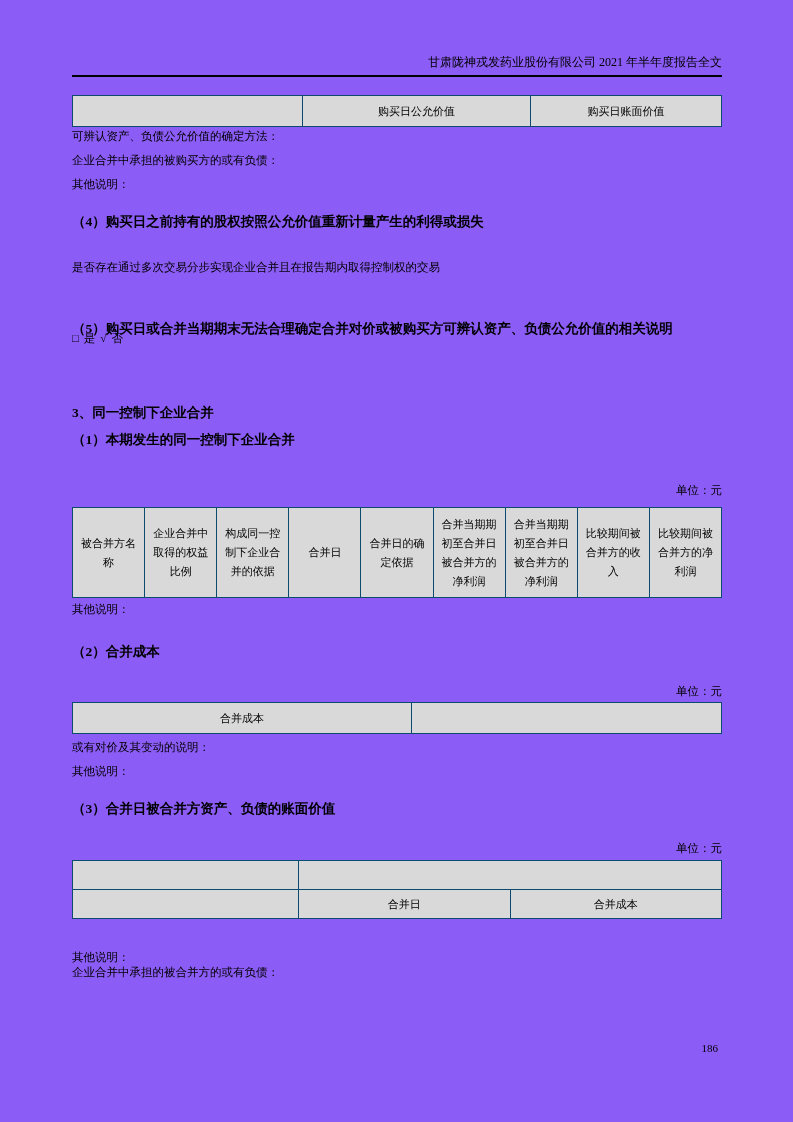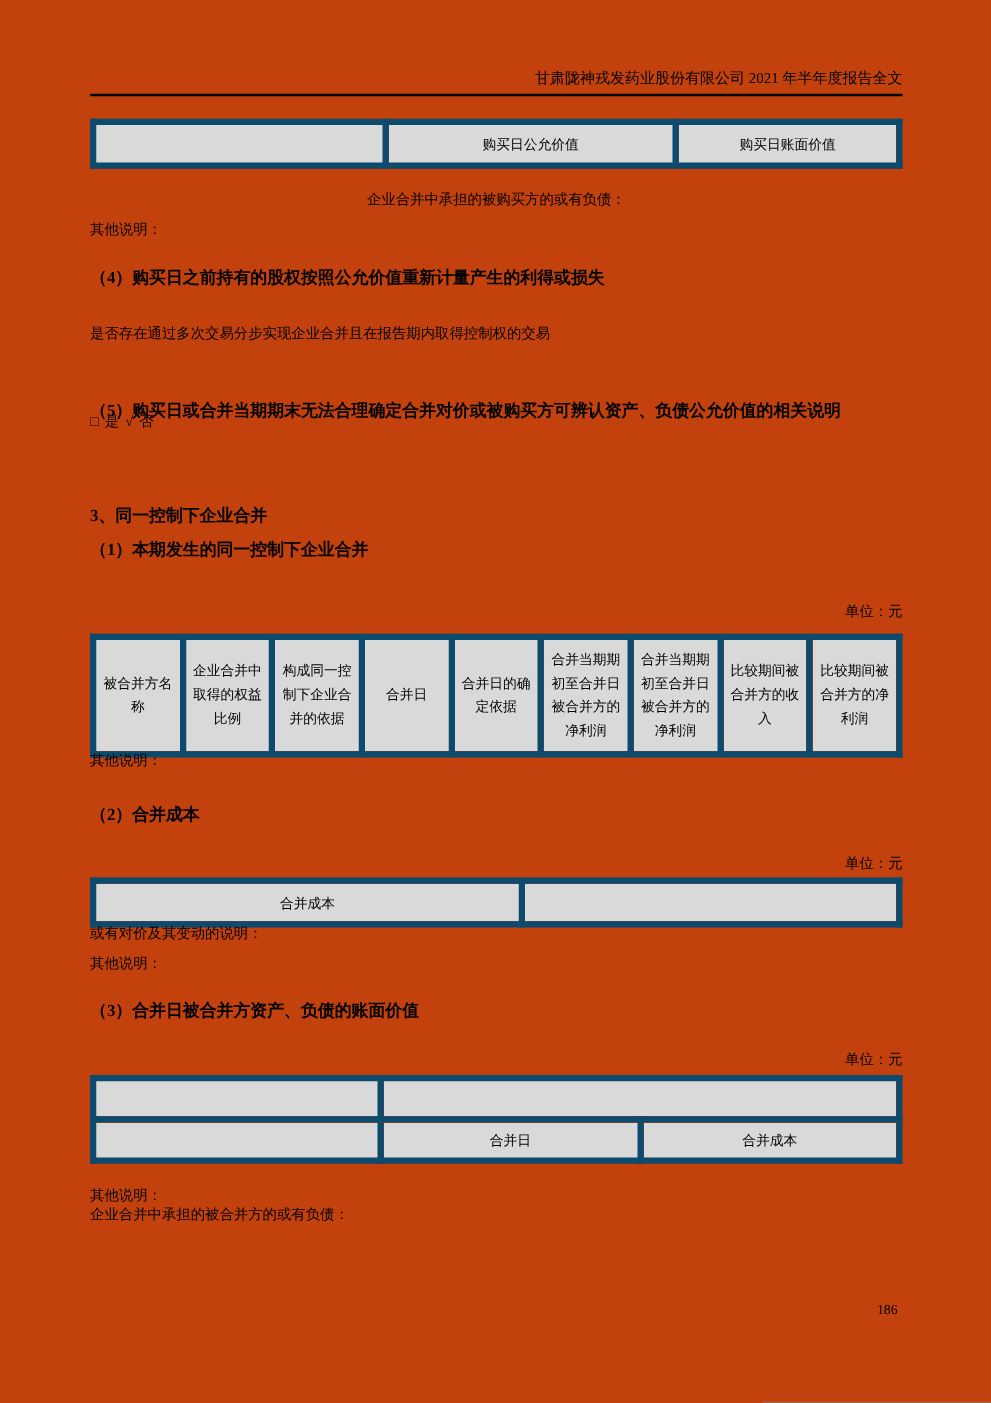--- a/index.html
+++ b/index.html
@@ -1,20 +1,20 @@
 <!DOCTYPE html>
 <html><head>
 <meta charset="utf-8">
 <style>
   html,body { margin:0; padding:0; background:#888; }
   .page {
     position:relative;
     width:793px; height:1122px;
     margin:0 auto;
-    background:#c2410c;
+    background:#8b5cf6;
     color:#000;
     font-family:"Liberation Serif","DejaVu Serif",serif;
     overflow:hidden;
     text-decoration:underline;
   }
   .abs { position:absolute; left:72px; width:650px; }
   .header-title {
     top:54px; height:17px;
     font-size:12px; line-height:17px;
     text-align:right;
@@ -44,21 +44,21 @@
     text-align:right;
     padding-right:4px; box-sizing:border-box;
   }
   table.tbl {
     border-collapse:collapse;
     table-layout:fixed;
     width:650px;
     border:1.5px solid #000;
   }
   table.tbl td {
-    border:5px solid #0c4a6e;
+    border:1px solid #0c4a6e;
     background:#d9d9d9;
     text-align:center;
     vertical-align:middle;
     font-size:11px;
     padding:2px 5px;
     overflow:hidden;
   }
   table.t1 td { height:26px; }
   table.t-merger td { height:85px; line-height:19px; }
   table.t-cost td { height:26px; }
@@ -78,21 +78,22 @@
       <tbody>
           <tr>
         <td style="width:219px"></td>
         <td style="width:217px">购买日公允价值</td>
         <td>购买日账面价值</td>
       </tr>
     </tbody>
       </table>
   </div>
 
-  <div class="abs body-text" style="top:153px;text-align:center;">企业合并中承担的被购买方的或有负债：</div>
+  <div class="abs body-text" style="top:129px;">可辨认资产、负债公允价值的确定方法：</div>
+  <div class="abs body-text" style="top:153px;">企业合并中承担的被购买方的或有负债：</div>
   <div class="abs body-text" style="top:177px;">其他说明：</div>
 
   <div class="abs sec-heading" style="top:213px;">（4）购买日之前持有的股权按照公允价值重新计量产生的利得或损失</div>
 
   <div class="abs body-text" style="top:260px;">是否存在通过多次交易分步实现企业合并且在报告期内取得控制权的交易</div>
   <div class="abs body-text checkbox-line" style="top:283px;">□ 是 √ 否</div>
 
   <div class="abs sec-heading" style="top:320px;">（5）购买日或合并当期期末无法合理确定合并对价或被购买方可辨认资产、负债公允价值的相关说明</div>
 
   <div class="abs sec-heading" style="top:404px;">3、同一控制下企业合并</div>

